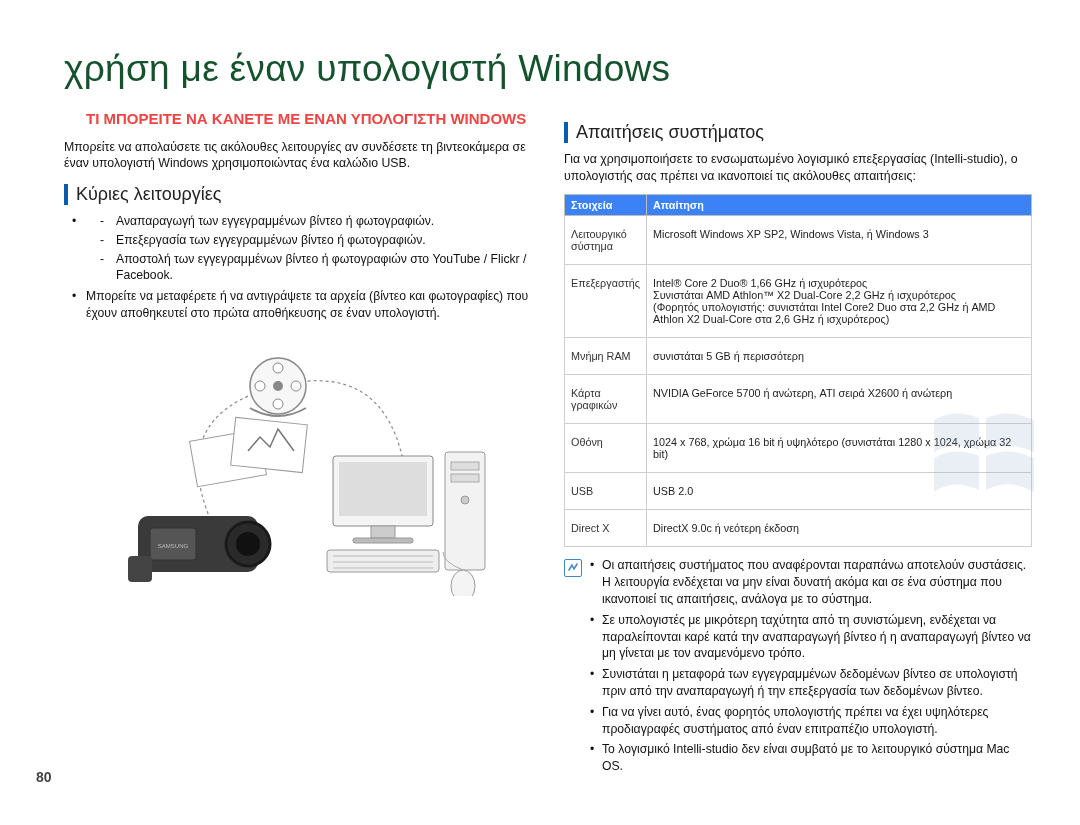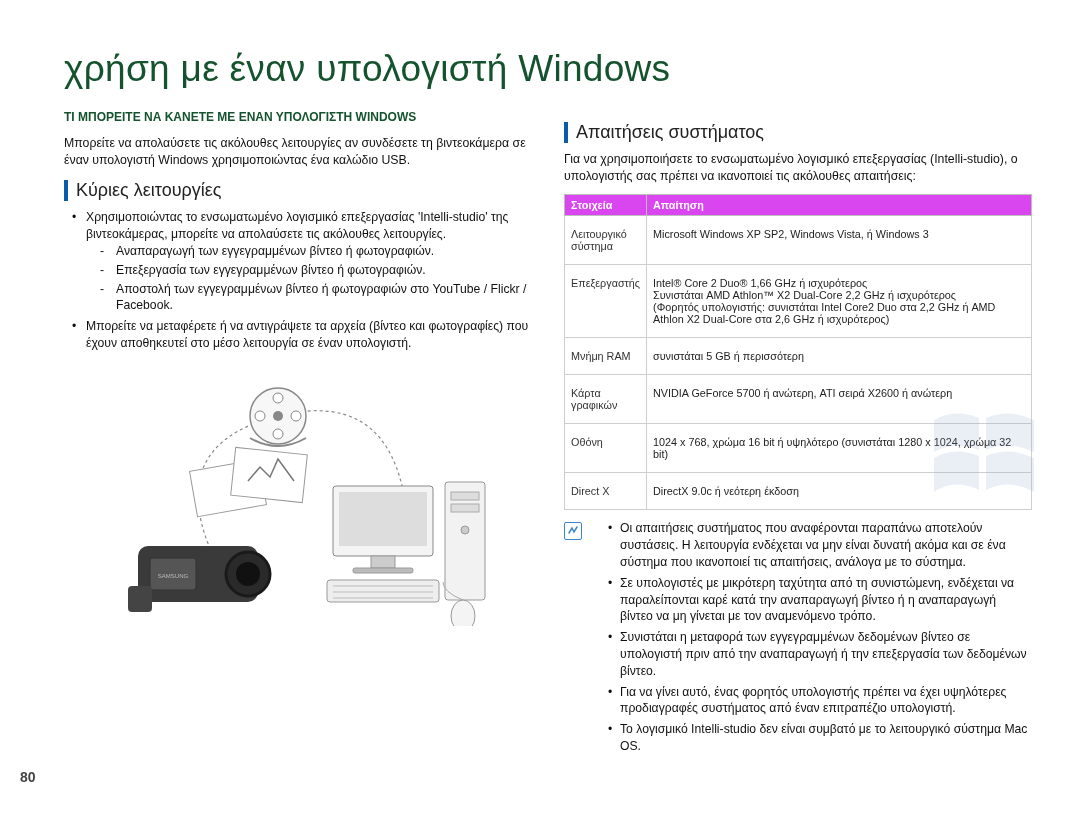--- a/index.html
+++ b/index.html
@@ -24,26 +24,27 @@
   }
   .columns {
     display: flex;
     gap: 32px;
   }
   .col {
     flex: 1;
     min-width: 0;
   }
   .section-heading {
-    color: #14532d;
-    font-size: 12px;
+    color: #ef4444;
+    font-size: 15px;
     font-weight: 700;
     line-height: 1.25;
     margin-bottom: 10px;
     text-transform: uppercase;
+    margin-left: 22px;
   }
   .body-text {
     font-size: 12.3px;
     line-height: 1.35;
     margin-bottom: 10px;
   }
   .sub-heading {
     border-left: 4px solid #0a5cab;
     padding-left: 8px;
     font-size: 18px;
@@ -86,41 +87,41 @@
 
   
   .req-table {
     width: 100%;
     border-collapse: collapse;
     font-size: 10.8px;
     margin-top: 4px;
     margin-bottom: 10px;
   }
   .req-table th {
-    background: #d946ef;
+    background: #3b82f6;
     color: #fff;
     text-align: left;
     padding: 4px 6px;
     font-weight: 700;
     border: 1px solid #bdbdbd;
   }
   .req-table td {
     border: 1px solid #cfcfcf;
     padding: 12px 6px;
     vertical-align: top;
     color: #222;
   }
   .req-table td:first-child {
     width: 80px;
     color: #333;
   }
 
   .note-box {
     display: flex;
-    gap: 24px;
+    gap: 6px;
     font-size: 11.4px;
     line-height: 1.35;
   }
   .note-icon-wrap {
     width: 20px;
     flex: 0 0 20px;
   }
   .note-icon {
     width: 18px;
     height: 18px;
@@ -135,21 +136,21 @@
   .note-box ul.bullets {
     padding-left: 0;
   }
   .note-box ul.bullets > li {
     padding-left: 12px;
     margin-bottom: 4px;
   }
 
   .page-num {
     position: absolute;
-    left: 20px;
+    left: 36px;
     bottom: 40px;
     font-size: 14px;
     font-weight: 600;
     color: #444;
   }
 
   
   .illustration {
     margin-top: 14px;
     display: flex;
@@ -172,28 +173,27 @@
   <h1 class="main-title">χρήση με έναν υπολογιστή Windows</h1>
 
   <div class="columns">
 
     <div class="col">
       <div class="section-heading">ΤΙ ΜΠΟΡΕΙΤΕ ΝΑ ΚΑΝΕΤΕ ΜΕ ΕΝΑΝ ΥΠΟΛΟΓΙΣΤΗ WINDOWS</div>
       <div class="body-text">Μπορείτε να απολαύσετε τις ακόλουθες λειτουργίες αν συνδέσετε τη βιντεοκάμερα σε έναν υπολογιστή Windows χρησιμοποιώντας ένα καλώδιο USB.</div>
       <div class="sub-heading">Κύριες λειτουργίες</div>
       <ul class="bullets">
         <li>
-          <span>Χρησιμοποιώντας το ενσωματωμένο λογισμικό επεξεργασίας 'Intelli-studio' της βιντεοκάμερας, μπορείτε να απολαύσετε τις ακόλουθες λειτουργίες.</span>
           <ul class="dashes">
             <li>Αναπαραγωγή των εγγεγραμμένων βίντεο ή φωτογραφιών.</li>
             <li>Επεξεργασία των εγγεγραμμένων βίντεο ή φωτογραφιών.</li>
             <li>Αποστολή των εγγεγραμμένων βίντεο ή φωτογραφιών στο YouTube / Flickr / Facebook.</li>
           </ul>
         </li>
-        <li>Μπορείτε να μεταφέρετε ή να αντιγράψετε τα αρχεία (βίντεο και φωτογραφίες) που έχουν αποθηκευτεί στο μέσο λειτουργία σε έναν υπολογιστή.</li>
+        <li>Μπορείτε να μεταφέρετε ή να αντιγράψετε τα αρχεία (βίντεο και φωτογραφίες) που έχουν αποθηκευτεί στο πρώτα αποθήκευσης σε έναν υπολογιστή.</li>
       </ul>
 
       <div class="illustration">
         <svg width="400" height="260" viewBox="0 0 400 260">
 
           <path d="M120,200 Q60,80 180,50" fill="none" stroke="#888" stroke-width="1.2" stroke-dasharray="3,3"></path>
           <path d="M180,50 Q300,20 310,160" fill="none" stroke="#888" stroke-width="1.2" stroke-dasharray="3,3"></path>
 
           <g transform="translate(150,20)">
             <circle cx="30" cy="30" r="28" fill="#f7f7f7" stroke="#888" stroke-width="1.5"></circle>
@@ -272,20 +272,24 @@
               <td>Μνήμη RAM</td>
               <td>συνιστάται 5 GB ή περισσότερη</td>
             </tr>
           <tr>
               <td>Κάρτα γραφικών</td>
               <td>NVIDIA GeForce 5700 ή ανώτερη, ATI σειρά X2600 ή ανώτερη</td>
             </tr>
           <tr>
               <td>Οθόνη</td>
               <td>1024 x 768, χρώμα 16 bit ή υψηλότερο (συνιστάται 1280 x 1024, χρώμα 32 bit)</td>
+            </tr>
+          <tr>
+              <td>USB</td>
+              <td>USB 2.0</td>
             </tr>
           <tr>
               <td>Direct X</td>
               <td>DirectX 9.0c ή νεότερη έκδοση</td>
             </tr>
         </tbody>
       </table>
 
       <div class="note-box">
         <div class="note-icon-wrap">

